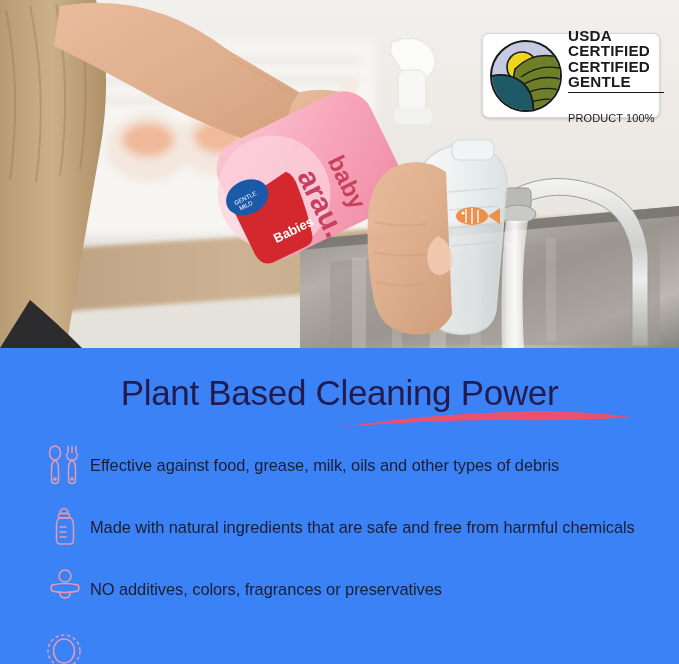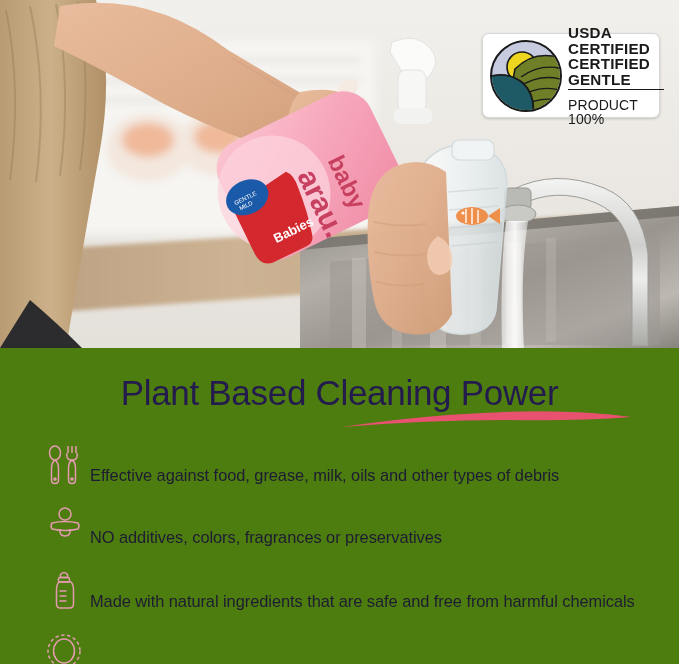--- a/index.html
+++ b/index.html
@@ -29,38 +29,38 @@
   .usda-text {
     margin-left:5px; display:flex; flex-direction:column;
     justify-content:center; line-height:1;
   }
   .usda-text .ln {
     font-family:"Liberation Sans", sans-serif;
     font-size:15.2px; font-weight:700; color:#1a1a1a;
     letter-spacing:.2px; line-height:1.02;
   }
   .usda-sub {
-    margin-top:2px; padding-top:8px; border-top:1.4px solid #1a1a1a;
-    font-size:14px; font-weight:400; color:#1a1a1a; letter-spacing:.1px;
+    margin-top:2px; padding-top:20px; border-top:1.4px solid #1a1a1a;
+    font-size:11px; font-weight:400; color:#1a1a1a; letter-spacing:.1px;
     width:96px;
   }
 
   
-  .content { position:absolute; left:0; top:348px; width:679px; height:316px; background:#4d7c0f; }
+  .content { position:absolute; left:0; top:348px; width:679px; height:316px; background:#3b82f6; }
 
   .title-wrap { position:absolute; left:0; top:25px; width:679px; text-align:center; }
   .title {
     font-family:"Liberation Sans", sans-serif;
     font-size:35px; font-weight:400; color:#231a4d;
     letter-spacing:-.3px;
   }
   .swoosh { position:absolute; left:340px; top:60px; width:295px; height:22px; }
 
   .bullets { position:absolute; left:44px; top:95px; width:600px; }
-  .bullet { display:flex; align-items:flex-end; margin-bottom:18px; }
+  .bullet { display:flex; align-items:center; margin-bottom:18px; }
   .bullet:last-child { margin-bottom:0; }
   .b-icon { flex:0 0 46px; width:46px; height:44px; display:flex; align-items:flex-start; justify-content:flex-start; padding-top:1px; }
   .b-icon svg { display:block; }
   .b-text {
     font-family:"Liberation Sans", sans-serif;
     font-size:16.4px; color:#1d1c33; line-height:1.42;
     padding-top:2px; letter-spacing:-.05px;
   }
   .bullet.one   .b-icon { height:44px; }
   .bullet.three { margin-bottom:20px; }
@@ -290,47 +290,47 @@
               <path d="M24 2 l0 7 M28 2 l0 7 M32 2 l0 7"></path>
               <path d="M23 9 q-1 5 2 6.5 q3 1.5 6 0 q3 -1.5 2 -6.5"></path>
               <path d="M28 16 q-3.5 2 -3.5 9 l0 11 q0 3.5 3.5 3.5 q3.5 0 3.5 -3.5 l0 -11 q0 -7 -3.5 -9 z"></path>
               <circle cx="28" cy="35" r="1.1"></circle>
             </g>
           </svg>
         </span>
         <span class="b-text">Effective against food, grease, milk, oils and other types of debris</span>
       </div>
 
-      <div class="bullet three">
-        <span class="b-icon">
-          <svg width="42" height="36" viewBox="0 0 42 36" xmlns="http://www.w3.org/2000/svg">
-            <g fill="none" stroke="#e49bb0" stroke-width="1.5">
-              <circle cx="21" cy="8" r="6"></circle>
-              <path d="M8 17 q13 -3 26 0 q2 3 0 6 q-13 3 -26 0 q-2 -3 0 -6 z"></path>
-              <path d="M16 23 q-1 7 5 7 q6 0 5 -7"></path>
-            </g>
-          </svg>
-        </span>
-        <span class="b-text">NO additives, colors, fragrances or preservatives</span>
-      </div>
-
       <div class="bullet two">
         <span class="b-icon">
           <svg width="42" height="42" viewBox="0 0 42 42" xmlns="http://www.w3.org/2000/svg">
             <g fill="none" stroke="#e49bb0" stroke-width="1.5">
               <path d="M17 4 q3 -3 6 0 q1.5 1.5 0 3.5 l-6 0 q-1.5 -2 0 -3.5 z"></path>
               <rect x="14.5" y="7.5" width="11" height="4.5" rx="1.6"></rect>
               <path d="M15 12 q-2.5 2.5 -2.5 8 l0 14 q0 4 4 4 l9 0 q4 0 4 -4 l0 -14 q0 -5.5 -2.5 -8 z"></path>
               <path d="M15.5 21 l7 0 M15.5 26 l7 0 M15.5 31 l7 0"></path>
             </g>
           </svg>
         </span>
         <span class="b-text">Made with natural ingredients that are safe and free from harmful chemicals</span>
       </div>
 
+      <div class="bullet three">
+        <span class="b-icon">
+          <svg width="42" height="36" viewBox="0 0 42 36" xmlns="http://www.w3.org/2000/svg">
+            <g fill="none" stroke="#e49bb0" stroke-width="1.5">
+              <circle cx="21" cy="8" r="6"></circle>
+              <path d="M8 17 q13 -3 26 0 q2 3 0 6 q-13 3 -26 0 q-2 -3 0 -6 z"></path>
+              <path d="M16 23 q-1 7 5 7 q6 0 5 -7"></path>
+            </g>
+          </svg>
+        </span>
+        <span class="b-text">NO additives, colors, fragrances or preservatives</span>
+      </div>
+
       <div class="bullet four">
         <span class="b-icon">
           <svg width="42" height="38" viewBox="0 0 42 38" xmlns="http://www.w3.org/2000/svg">
             <g fill="none" stroke="#e49bb0" stroke-width="1.5">
               <circle cx="20" cy="19" r="16" stroke-dasharray="3.4 2.6"></circle>
               <ellipse cx="20" cy="19" rx="10.5" ry="12"></ellipse>
             </g>
           </svg>
         </span>
       </div>

